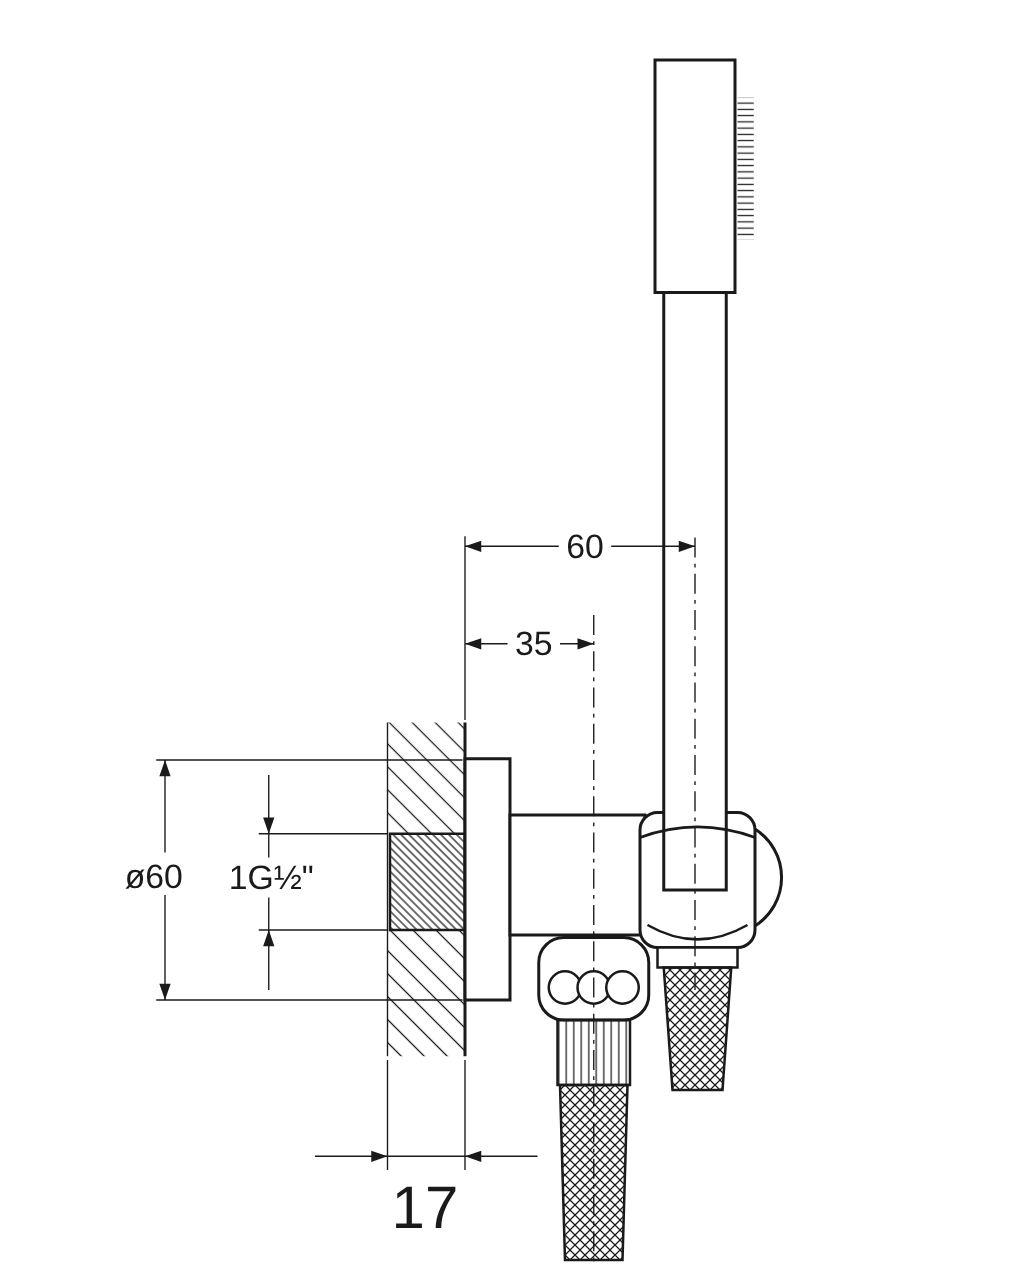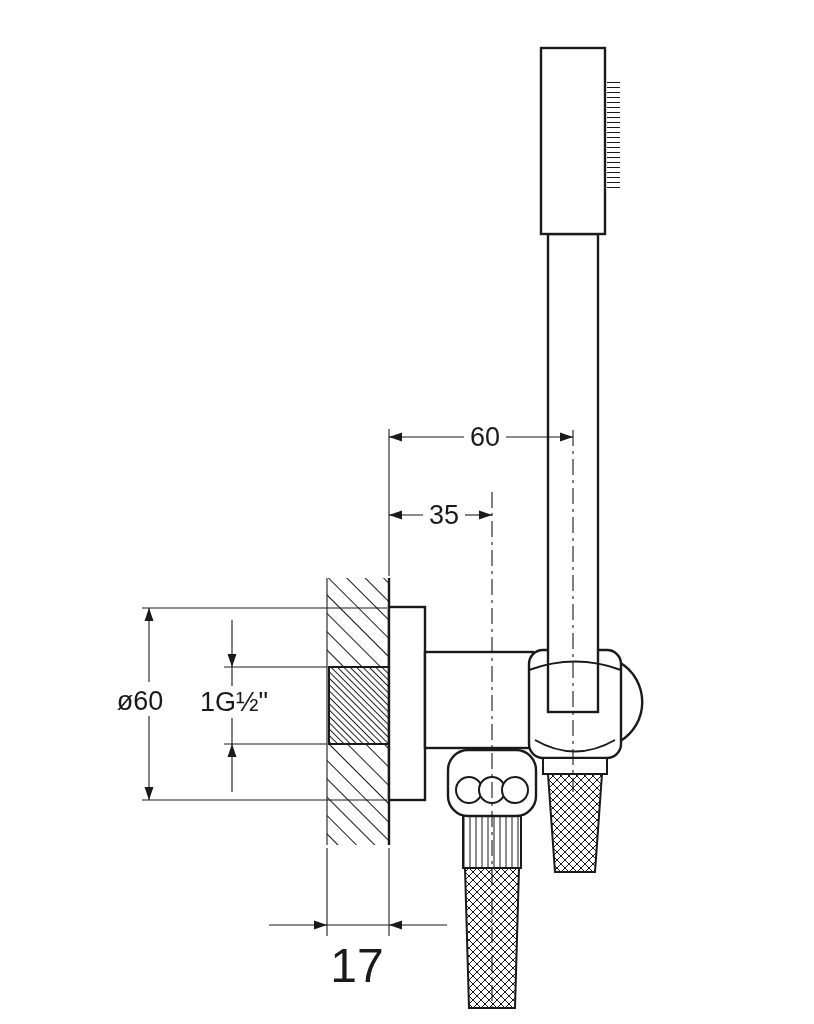--- a/index.html
+++ b/index.html
@@ -1,17 +1,17 @@
 <!DOCTYPE html>
 <html style="--ink: #1a1a1a; --paper: #ffffff;"><head>
 <meta charset="utf-8">
 <style>
   :root { --ink:#1a1a1a; --paper:#ffffff; }
   html,body { margin:0; padding:0; background:var(--paper); }
-  .stage { position:relative; width:684px; height:1024px; background:var(--paper); overflow:hidden;padding-left:17px; }
+  .stage { position:relative; width:684px; height:1024px; background:var(--paper); overflow:hidden; }
   svg { display:block; }
   svg text { font-family:"Liberation Sans", sans-serif; fill:var(--ink); }
   .dimtext { font-size:27px; }
   .bigtext { font-size:48px; }
   .ln  { stroke:var(--ink); stroke-width:2.4; fill:none; }
   .lnf { stroke:var(--ink); stroke-width:2.4; fill:var(--paper); }
   .lnm { stroke:var(--ink); stroke-width:2;   fill:var(--paper); }
   .mdl { stroke:var(--ink); stroke-width:2;   fill:none; }
   .pf  { stroke:var(--ink); stroke-width:2; }      
   .thin{ stroke:var(--ink); stroke-width:1.1; fill:none; }

